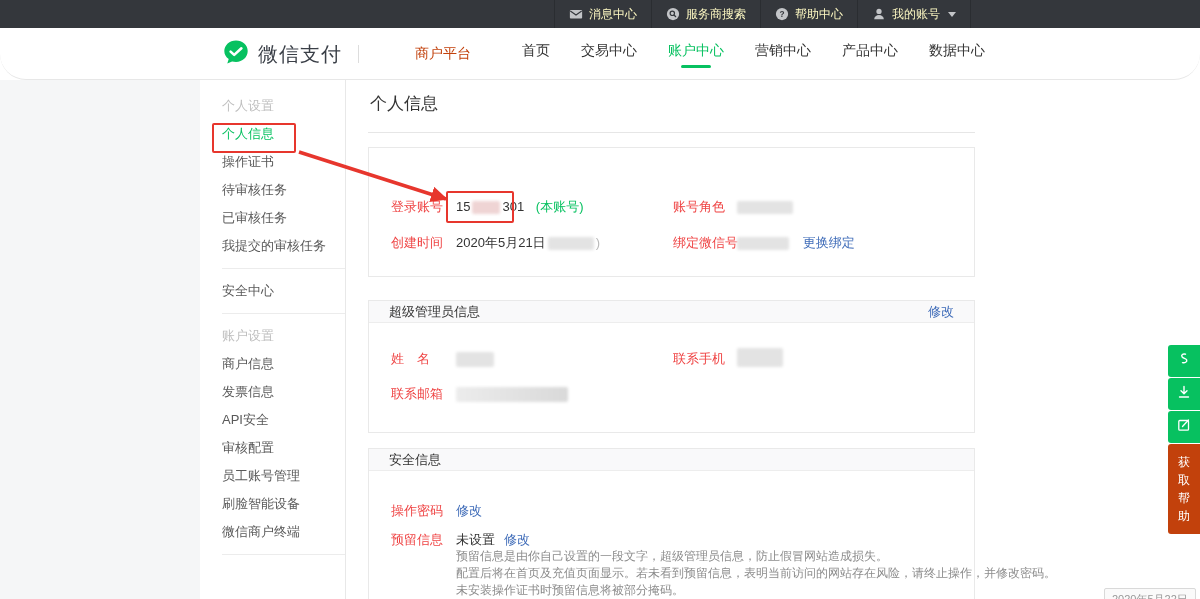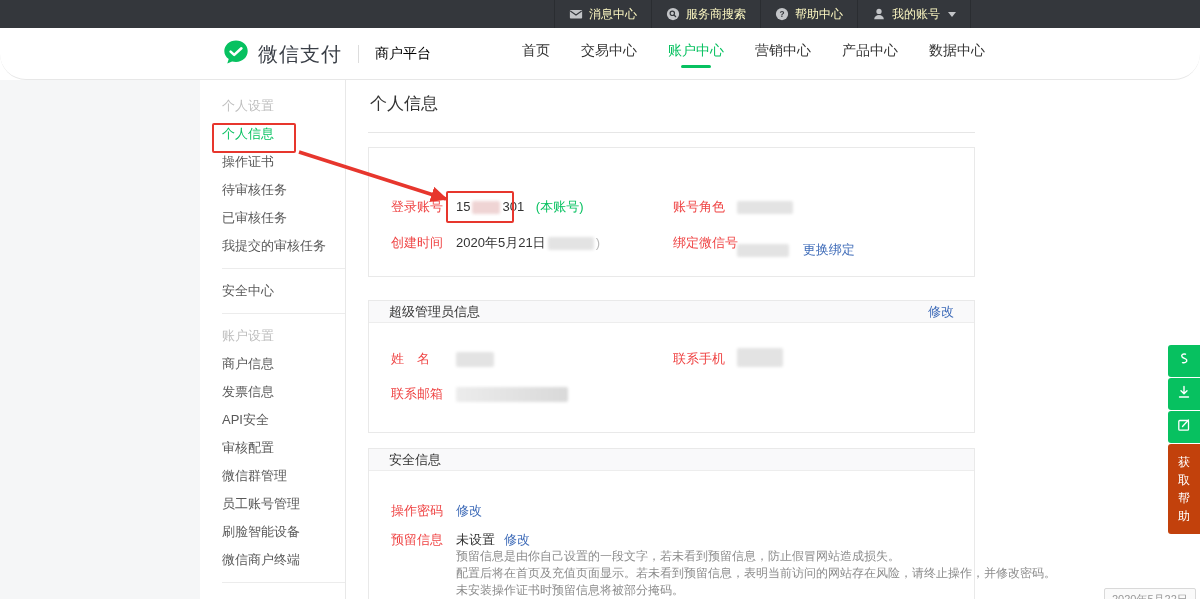--- a/index.html
+++ b/index.html
@@ -19,21 +19,21 @@
   }
   .topbar-item:last-child { border-right:1px solid #2a2d31; }
   .topbar-item svg { display:block; }
   .caret-down { width:0; height:0; border-left:4px solid transparent; border-right:4px solid transparent; border-top:5px solid #c3c5c8; margin-left:2px; }
 
   
   .header { position:absolute; left:0; top:28px; width:1200px; height:52px; background:#fff; border-bottom:1px solid #e7e7e7;border-radius:26px; }
   .brand { position:absolute; left:222px; top:0; height:52px; display:flex; align-items:center; }
   .brand-name { font-size:20px; color:#3a3f47; margin-left:8px; letter-spacing:1px; }
   .brand-sep { width:1px; height:18px; background:#ddd; margin:0 16px; }
-  .brand-platform { font-size:14px; color:#000000; }
+  .brand-platform { font-size:14px; color:#c2410c;margin-left:40px; }
   .main-nav { position:absolute; right:215px; top:0; height:44px; display:flex; align-items:center; gap:31px; }
   .nav-item { position:relative; font-size:14px; color:#333; cursor:pointer; line-height:52px; height:52px; }
   .nav-item.active { color:#07c160; }
   .nav-item.active::after {
     content:""; position:absolute; left:50%; transform:translateX(-50%);
     bottom:8px; width:30px; height:3px; border-radius:1.5px; background:#07c160;
   }
 
   
   .left-gutter { position:absolute; left:0; top:80px; width:200px; height:519px; background:#f5f6f7; }
@@ -175,21 +175,20 @@
     <div class="side-item">已审核任务</div>
     <div class="side-item">我提交的审核任务</div>
     <div class="side-divider"></div>
     <div class="side-item">安全中心</div>
     <div class="side-divider"></div>
     <div class="side-header">账户设置</div>
     <div class="side-item">商户信息</div>
     <div class="side-item">发票信息</div>
     <div class="side-item">API安全</div>
     <div class="side-item">审核配置</div>
-    <div class="side-item">微信群管理</div>
     <div class="side-item">员工账号管理</div>
     <div class="side-item">刷脸智能设备</div>
     <div class="side-item">微信商户终端</div>
     <div class="side-divider"></div>
   </div>
 
   <div class="main">
     <div class="page-title">个人信息</div>
     <div class="title-divider"></div>
 
@@ -201,21 +200,21 @@
       </div>
       <div class="cell lbl" style="left:304px; top:49px;">账号角色</div>
       <div class="cell" style="left:368px; top:49px;">
         <span class="blur" style="width:56px;height:13px;"></span>
       </div>
       <div class="cell lbl" style="left:22px; top:85px;">创建时间</div>
       <div class="cell val" style="left:87px; top:85px;">
         <span>2020年5月21日</span><span class="blur" style="width:46px;height:13px;margin:0 2px;"></span><span class="muted">)</span>
       </div>
       <div class="cell lbl" style="left:304px; top:85px;">绑定微信号</div>
-      <div class="cell" style="left:368px; top:92px;text-align:right;">
+      <div class="cell" style="left:368px; top:85px;text-align:right;">
         <span class="blur" style="width:52px;height:13px;"></span>
         <span class="link" style="margin-left:10px;">更换绑定</span>
       </div>
     </div>
 
     <div class="card card2">
       <div class="card-header">
         <span>超级管理员信息</span>
         <span class="link">修改</span>
       </div>
@@ -236,21 +235,21 @@
     <div class="card card3">
       <div class="card-header">
         <span>安全信息</span>
       </div>
       <div class="cell lbl" style="left:22px; top:52px;">操作密码</div>
       <div class="cell link" style="left:87px; top:52px;">修改</div>
       <div class="cell lbl" style="left:22px; top:81px;">预留信息</div>
       <div class="cell val" style="left:87px; top:81px;">未设置</div>
       <div class="cell link" style="left:135px; top:81px;">修改</div>
       <div class="sec-desc">
-        <div>预留信息是由你自己设置的一段文字，若未看到预留信息，防止假冒网站造成损失。</div>
+        <div>预留信息是由你自己设置的一段文字，超级管理员信息，防止假冒网站造成损失。</div>
         <div>配置后将在首页及充值页面显示。若未看到预留信息，表明当前访问的网站存在风险，请终止操作，并修改密码。</div>
         <div>未安装操作证书时预留信息将被部分掩码。</div>
       </div>
     </div>
   </div>
 
   <div class="redbox redbox-sidebar"></div>
   <div class="redbox redbox-account"></div>
   <svg class="arrow-overlay" width="1200" height="599">
     <defs>

